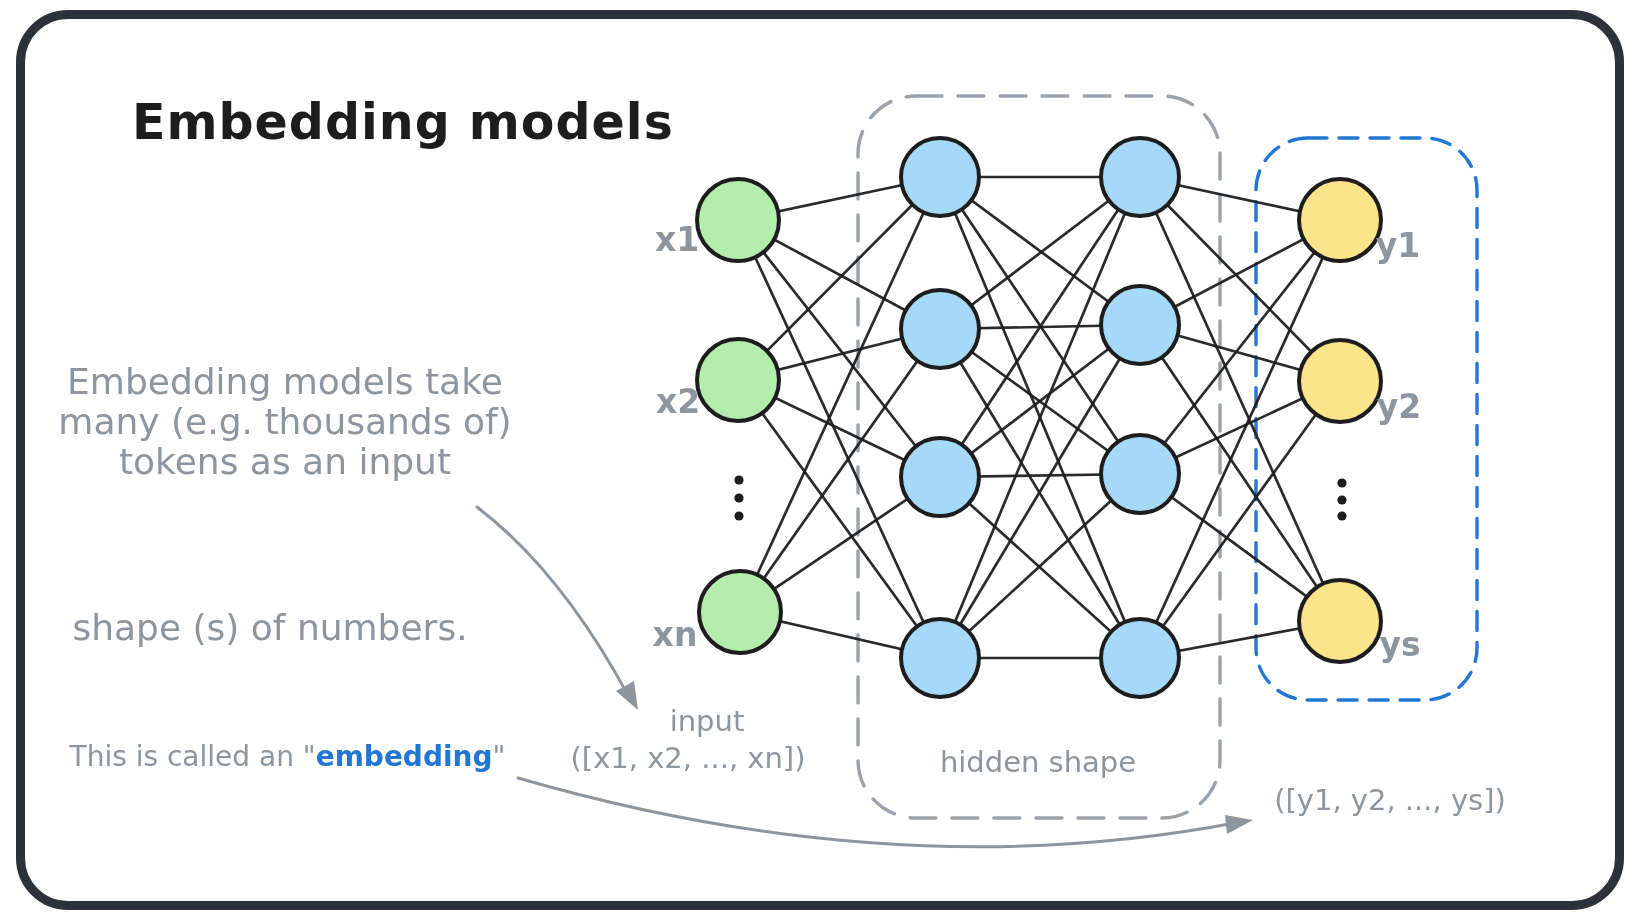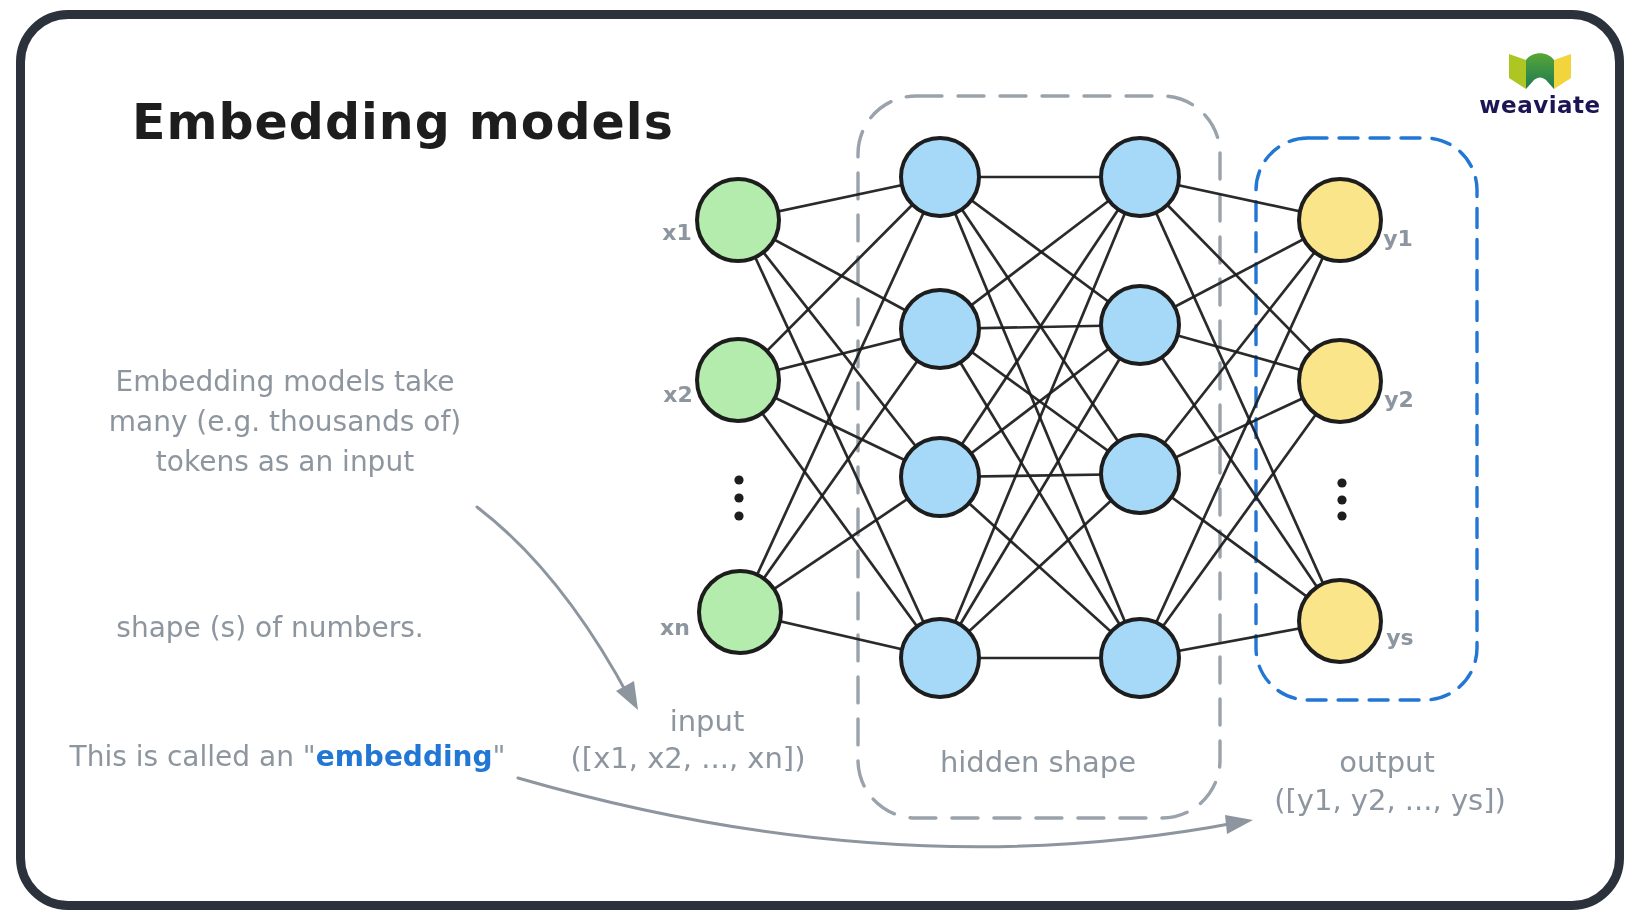--- a/index.html
+++ b/index.html
@@ -16,30 +16,30 @@
     position:absolute;left:16px;top:10px;width:1608px;height:900px;
     border:9px solid var(--frame);border-radius:52px;background:#ffffff;
   }
   svg.diagram{position:absolute;left:0;top:0;width:1640px;height:920px;}
   .page-title{
     position:absolute;left:132px;top:94px;
     font-size:49px;font-weight:700;color:var(--ink);letter-spacing:1px;
   }
   .note{
     position:absolute;text-align:center;color:var(--gray-text);
-    font-size:28px;font-weight:500;
+    font-size:36px;font-weight:500;
   }
   .note .line{display:block;}
   #note1{left:55px;top:362px;width:460px;line-height:40px;}
   #note2{left:50px;top:606px;width:440px;line-height:43px;}
   #note3{left:50px;top:740px;width:475px;font-size:28px;white-space:pre;}
   #note3 .term{color:var(--highlight);font-weight:700;}
   .nlabel{
     position:absolute;width:60px;text-align:center;
-    font-size:22px;font-weight:600;color:var(--gray-text);
+    font-size:33px;font-weight:600;color:var(--gray-text);
   }
   .llabel{
     position:absolute;text-align:center;color:var(--gray-text);
     font-size:29px;font-weight:500;
   }
   #lbl-input{left:607px;top:704px;width:200px;}
   #lbl-input-vec{left:538px;top:741px;width:300px;}
   #lbl-hidden{left:888px;top:745px;width:300px;}
   #lbl-output{left:1287px;top:745px;width:200px;}
   #lbl-output-vec{left:1240px;top:783px;width:300px;}
@@ -143,32 +143,16 @@
   <div class="nlabel" style="left:647px;top:220px;">x1</div>
   <div class="nlabel" style="left:648px;top:382px;">x2</div>
   <div class="nlabel" style="left:645px;top:615px;">xn</div>
   <div class="nlabel" style="left:1368px;top:226px;">y1</div>
   <div class="nlabel" style="left:1369px;top:387px;text-align:center;">y2</div>
   <div class="nlabel" style="left:1370px;top:625px;">ys</div>
 
   <div class="llabel" id="lbl-input">input</div>
   <div class="llabel" id="lbl-input-vec">([x1, x2, ..., xn])</div>
   <div class="llabel" id="lbl-hidden">hidden shape</div>
-  <div class="llabel" id="lbl-output">output</div>
   <div class="llabel" id="lbl-output-vec">([y1, y2, ..., ys])</div>
 
-  <div class="logo">
-    <svg class="logo-mark" viewBox="0 0 64 42">
-      <defs>
-        <linearGradient id="wgrad" x1="0" y1="0" x2="0" y2="1">
-          <stop offset="0" stop-color="#57a637"></stop>
-          <stop offset="1" stop-color="#1d7a52"></stop>
-        </linearGradient>
-      </defs>
-      <polygon points="1,6 18,12 18,41 1,30" fill="#aec622"></polygon>
-      <polygon points="63,6 46,12 46,41 63,30" fill="#f2d43c"></polygon>
-      <path d="M18,12 C 24,3 40,3 46,12 L46,41 L38,32 C 34,28.5 30,28.5 26,32 L18,41 Z" fill="url(#wgrad)"></path>
-      <path d="M23,41 Q32,26 41,41 Z" fill="#ffffff"></path>
-    </svg>
-    <div class="logo-text">weaviate</div>
-  </div>
 
 </div>
 
 </body></html>

